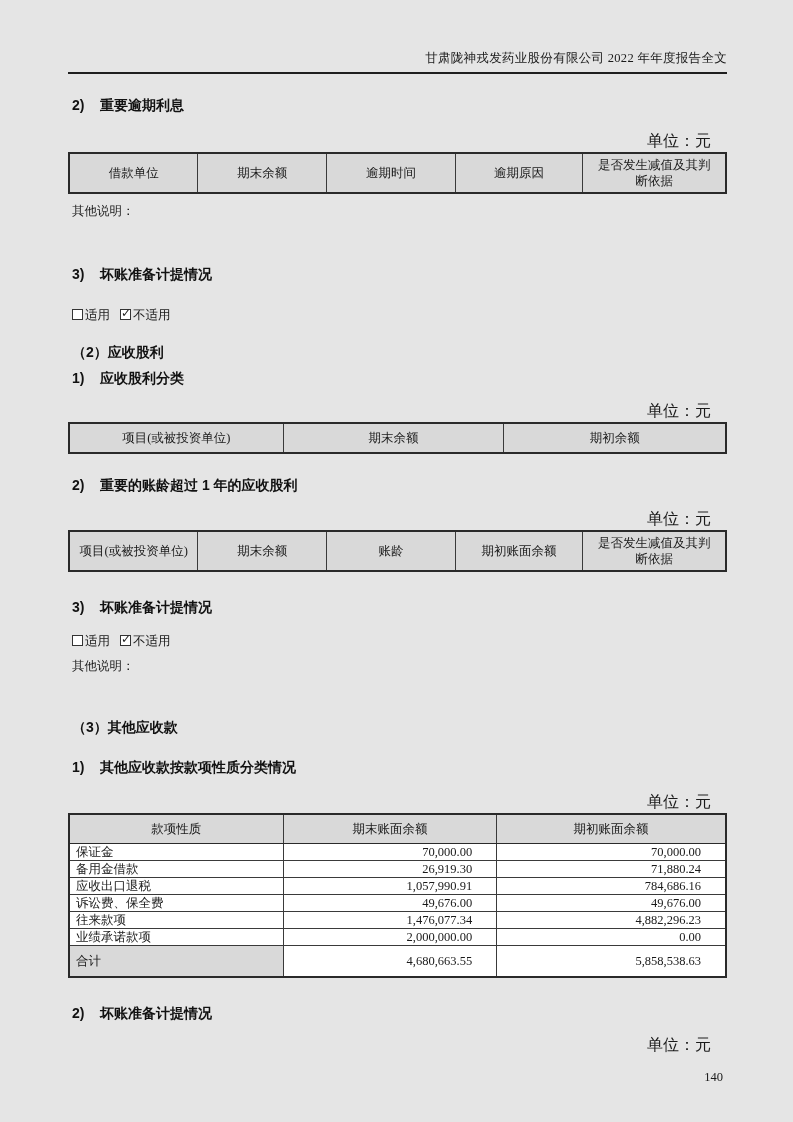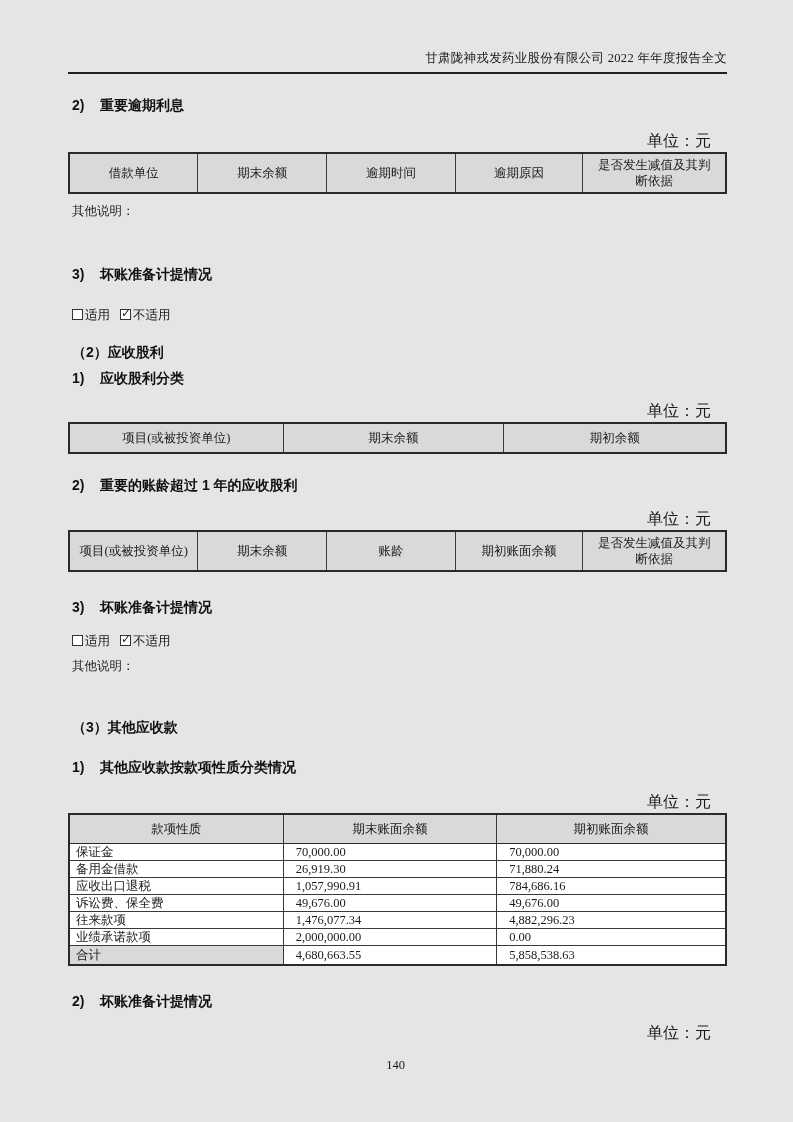--- a/index.html
+++ b/index.html
@@ -68,29 +68,29 @@
   th {
     background:#d9d9d9;
     text-align:center;
     line-height:16px;
     padding:6px 6px;
     border-bottom:1.5px solid #2a2a2a;
   }
   th:last-child { padding:3px 13px; }
   td { height:17px; line-height:16px; background:#fff; }
   td.c-label { text-align:left; padding:0 6px; }
-  td.c-num  { text-align:left; padding:0 12px;margin-left:21px; }
-  tr.total-row td { height:19px; }
+  td.c-num  { text-align:right; padding:0 24px;margin-left:21px; }
+  tr.total-row td { height:31px; }
   tr.total-row td.c-label { background:#d9d9d9; }
   .t-tall th { height:38px; }
   .t-mid th { height:24px; }
   .t-short th { height:22px; }
 
   .page-number {
-    text-align:center;
+    text-align:right;
     font-size:12.5px;
     line-height:14px;
     padding-right:4px;
   }
 
   
   .mt-sec1   { margin-top:22px; }
   .mt-unit1  { margin-top:20px; }
   .mt-tbl    { margin-top:4px; }
   .mt-notes  { margin-top:9px; }

